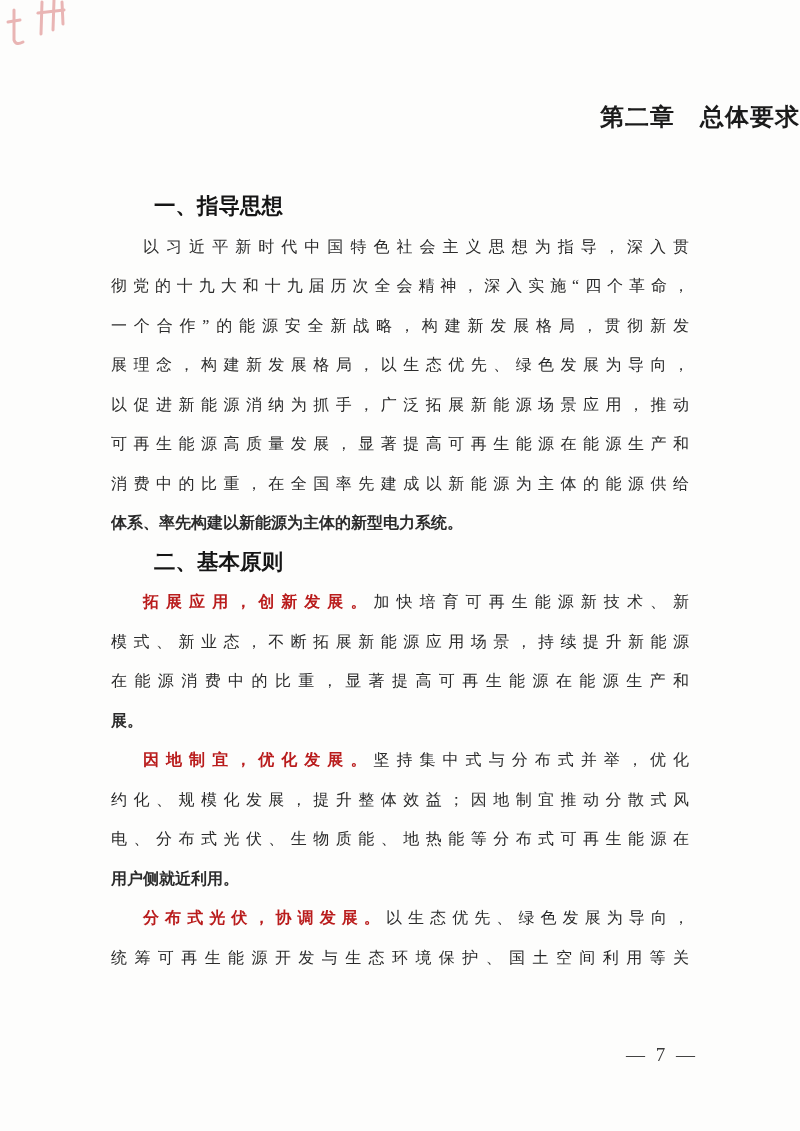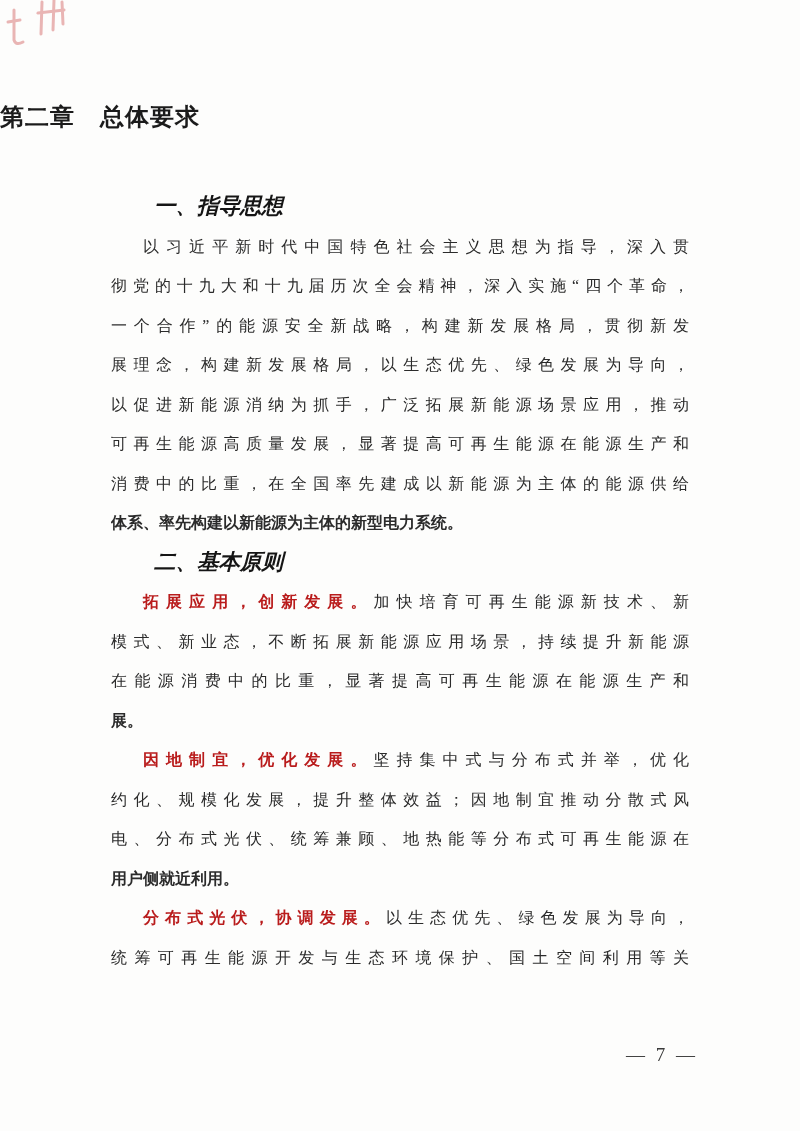--- a/index.html
+++ b/index.html
@@ -22,21 +22,21 @@
     left: 4px;
     width: 70px;
     height: 55px;
     opacity: 0.55;
   }
   .doc-title {
     position: absolute;
     top: 101px;
     left: 0;
     width: 100%;
-    text-align: left;
+    text-align: right;
     font-family: "Liberation Sans", "DejaVu Sans", sans-serif;
     font-weight: 700;
     font-size: 24px;
     letter-spacing: 1px;
     color: #1b1b1b;
   }
   .body-text {
     position: absolute;
     top: 187px;
     left: 111px;
@@ -52,21 +52,20 @@
     overflow: hidden;
   }
   .line.indent { text-indent: 2em; }
   .line.short { text-align-last: left; font-weight: bold; }
   .line.heading {
     font-family: "Liberation Sans", "DejaVu Sans", sans-serif;
     font-weight: 700;
     font-size: 21.5px;
     color: #151515;
     text-align-last: left;
-    font-style: italic;
   }
   .runin {
     font-family: "Liberation Sans", "DejaVu Sans", sans-serif;
     font-weight: 700;
     color: #b91c1c;
   }
   .page-num {
     position: absolute;
     top: 1044px;
     right: 102px;
@@ -104,21 +103,21 @@
     <div class="line"><span>可再生能源高质量发展，显著提高可再生能源在能源生产和</span></div>
     <div class="line"><span>消费中的比重，在全国率先建成以新能源为主体的能源供给</span></div>
     <div class="line short"><span>体系、率先构建以新能源为主体的新型电力系统。</span></div>
     <div class="line heading indent"><span>二、基本原则</span></div>
     <div class="line indent"><span class="runin">拓展应用，创新发展。</span><span>加快培育可再生能源新技术、新</span></div>
     <div class="line"><span>模式、新业态，不断拓展新能源应用场景，持续提升新能源</span></div>
     <div class="line"><span>在能源消费中的比重，显著提高可再生能源在能源生产和</span></div>
     <div class="line short"><span>展。</span></div>
     <div class="line indent"><span class="runin">因地制宜，优化发展。</span><span>坚持集中式与分布式并举，优化</span></div>
     <div class="line"><span>约化、规模化发展，提升整体效益；因地制宜推动分散式风</span></div>
-    <div class="line"><span>电、分布式光伏、统筹兼顾、地热能等分布式可再生能源在</span></div>
+    <div class="line"><span>电、分布式光伏、生物质能、地热能等分布式可再生能源在</span></div>
     <div class="line short"><span>用户侧就近利用。</span></div>
     <div class="line indent"><span class="runin">分布式光伏，协调发展。</span><span>以生态优先、绿色发展为导向，</span></div>
     <div class="line"><span>统筹可再生能源开发与生态环境保护、国土空间利用等关</span></div>
   </div>
 
   <div class="page-num">— 7 —</div>
 
 </div>
 
 </body></html>

